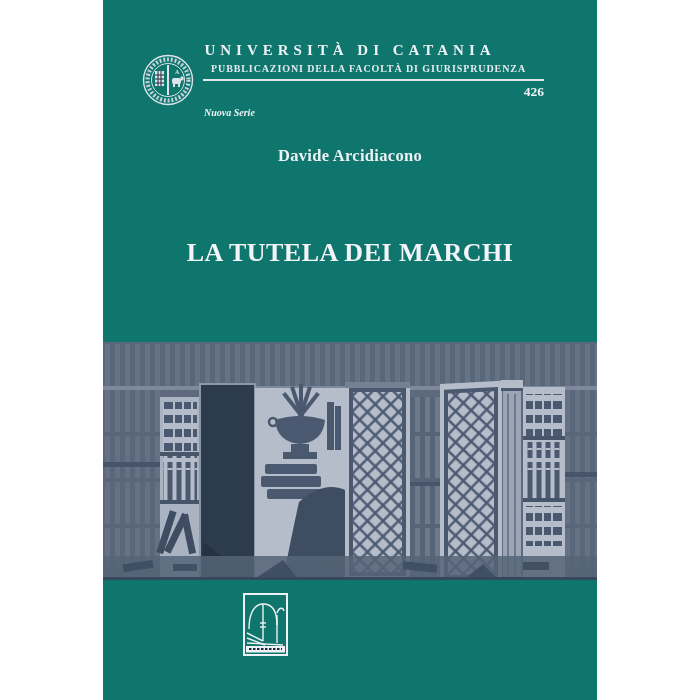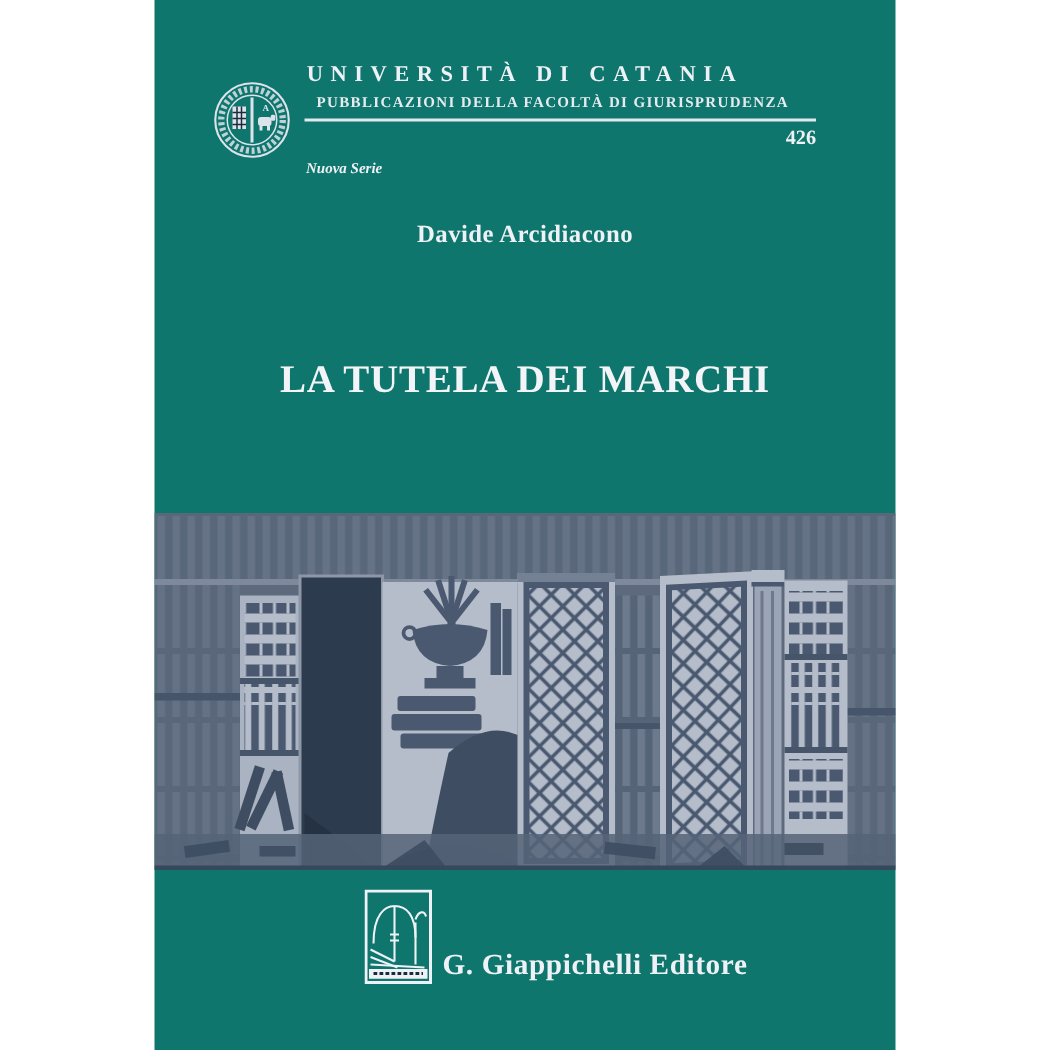--- a/index.html
+++ b/index.html
@@ -232,15 +232,14 @@
 
       <line x1="4" y1="40" x2="20" y2="48"></line>
       <line x1="4" y1="45" x2="22" y2="52"></line>
       <line x1="4" y1="50" x2="40" y2="52"></line>
     </g>
 
     <rect x="3" y="53" width="39" height="6.5" fill="#eef1f5"></rect>
     <line x1="6" y1="56" x2="39" y2="56" stroke="#1c2b3b" stroke-width="2" stroke-dasharray="2.5 1.5"></line>
   </svg>
 
-  <div class="pub-name">G. Giappichelli Editore</div>
 
 </div>
 
 </body></html>

